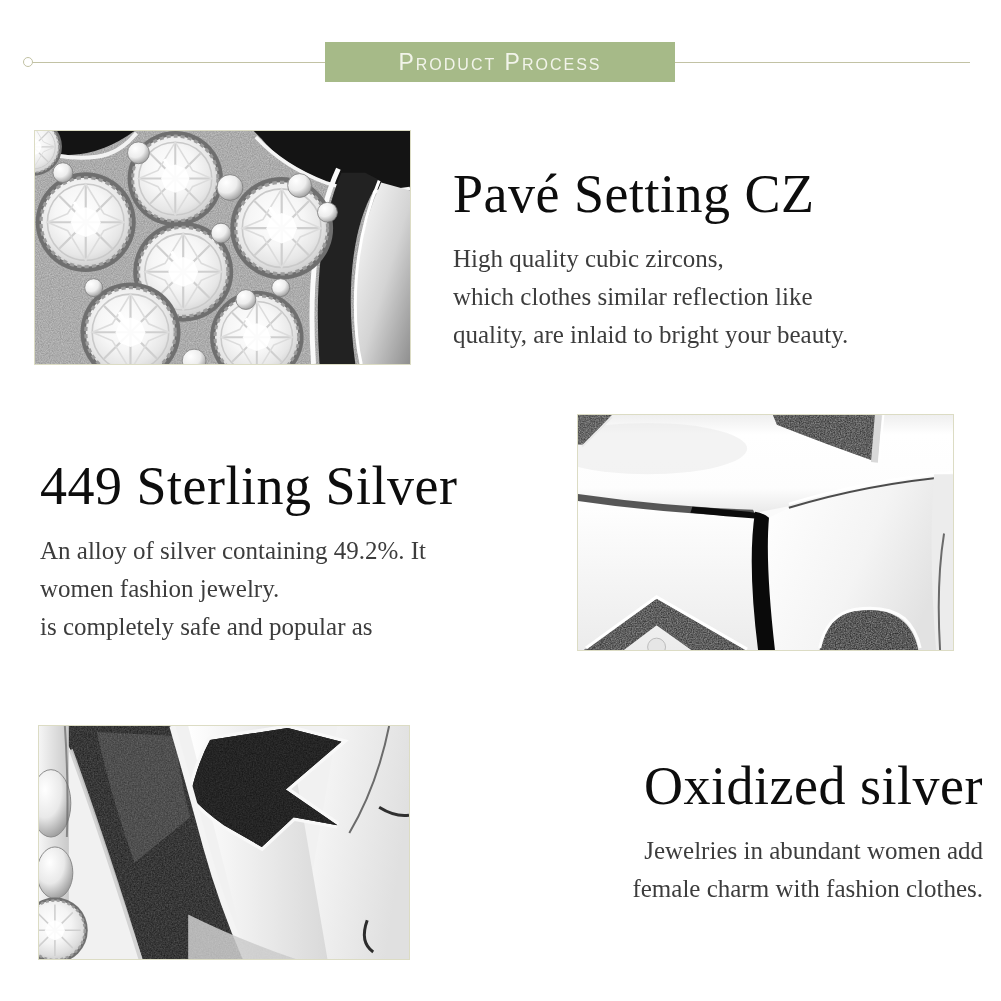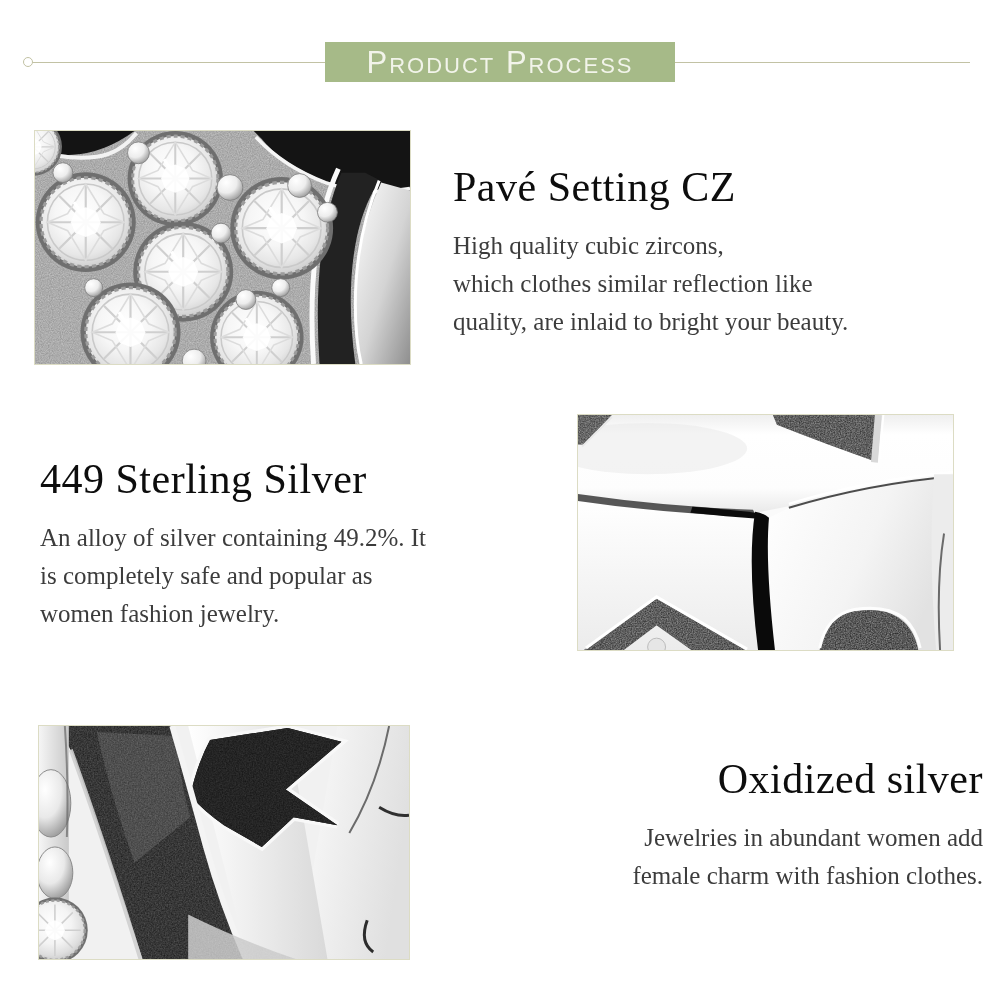--- a/index.html
+++ b/index.html
@@ -8,34 +8,34 @@
     font-family:"Liberation Serif", serif;
   }
   
   .rule{position:absolute;left:28px;top:62px;width:942px;height:1px;background:var(--divider,#c2c2a4);}
   .rule-dot{position:absolute;left:23px;top:57px;width:8px;height:8px;border:1px solid var(--divider,#c2c2a4);
     border-radius:50%;background:#ffffff;}
   .banner{position:absolute;left:325px;top:42px;width:350px;height:40px;
     background:var(--banner-green,#a6ba88);display:flex;align-items:center;justify-content:center;}
   .banner span{
     font-family:"Liberation Sans", sans-serif;font-variant:small-caps;
-    font-size:31px;letter-spacing:2px;color:var(--banner-text,#f2f4ea);line-height:1;
+    font-size:23px;letter-spacing:2px;color:var(--banner-text,#f2f4ea);line-height:1;
   }
   
   .figure{position:absolute;border:1px solid var(--image-border,#dcdcc4);box-sizing:border-box;background:#fff;}
   #fig1{left:34px;top:130px;width:377px;height:235px;}
   #fig2{left:577px;top:414px;width:377px;height:237px;}
   #fig3{left:38px;top:725px;width:372px;height:235px;}
   .figure svg{display:block;width:100%;height:100%;}
   
   .textblock{position:absolute;}
   #text1{left:453px;top:164px;width:530px;}
   #text2{left:40px;top:456px;width:500px;}
   #text3{left:453px;top:756px;width:530px;text-align:right;}
-  .sec-title{font-size:42px;line-height:1.12;color:var(--title-text,#0d0d0d);letter-spacing:0.5px;}
+  .sec-title{font-size:54px;line-height:1.12;color:var(--title-text,#0d0d0d);letter-spacing:0.5px;}
   .sec-body{margin-top:16px;font-size:25px;line-height:38px;color:var(--body-text,#3c3c3c);}
 </style>
 </head>
 <body>
 
 <div class="page">
 
   <div class="rule"></div>
   <div class="rule-dot"></div>
   <div class="banner">
@@ -128,22 +128,22 @@
       <div>High quality cubic zircons,</div>
       <div>which clothes similar reflection like</div>
       <div>quality, are inlaid to bright your beauty.</div>
     </div>
   </div>
 
   <div class="textblock" id="text2">
     <div class="sec-title">449 Sterling Silver</div>
     <div class="sec-body">
       <div>An alloy of silver containing 49.2%. It</div>
+      <div>women fashion jewelry.</div>
       <div>is completely safe and popular as</div>
-      <div>women fashion jewelry.</div>
     </div>
   </div>
 
   <div class="figure" id="fig2">
     <svg viewBox="0 0 377 238" preserveAspectRatio="none" role="img" aria-label="macro photo of polished sterling silver star edges">
       <defs>
         <linearGradient id="s2-mound" x1="0" y1="0" x2="0" y2="1">
           <stop offset="0%" stop-color="#efefef"></stop>
             <stop offset="20%" stop-color="#ffffff"></stop>
           <stop offset="75%" stop-color="#fdfdfd"></stop>

